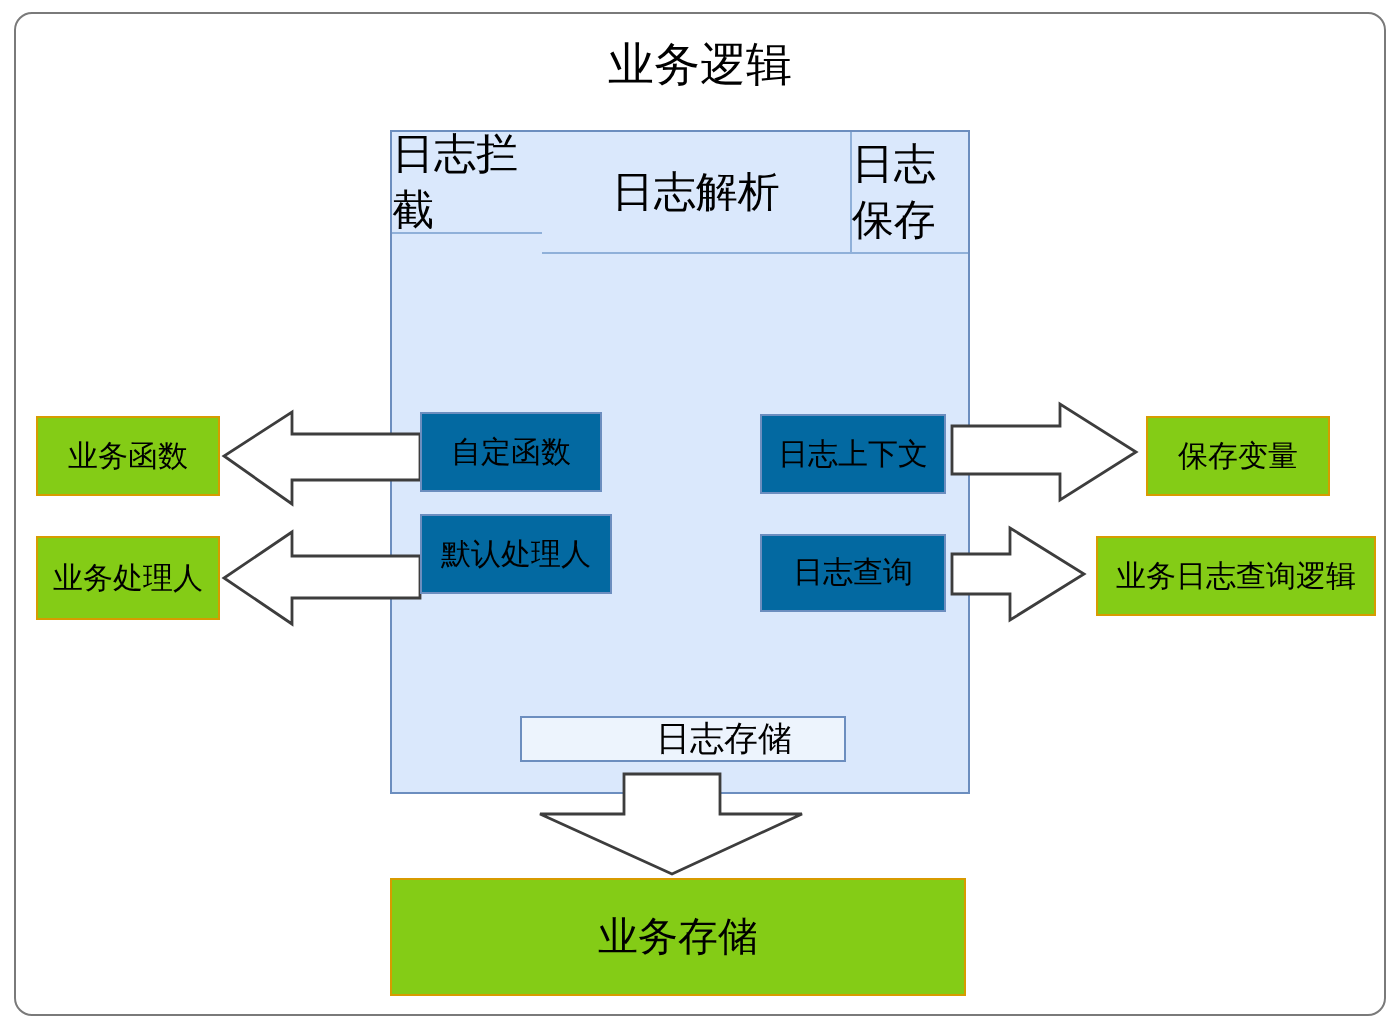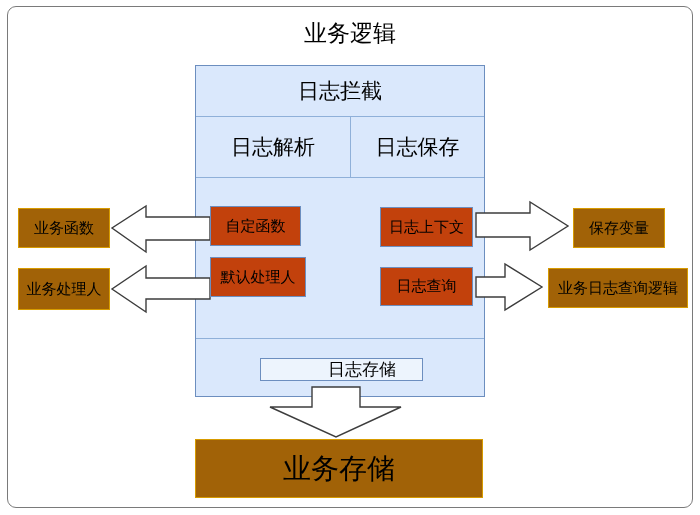--- a/index.html
+++ b/index.html
@@ -13,53 +13,53 @@
     border:1.5px solid #7a7a7a;border-radius:9px;background:#fff;
   }
   .title{
     position:absolute;left:0;top:19px;width:700px;text-align:center;
     font-size:23px;line-height:28px;
   }
   
   .container{
     position:absolute;left:195px;top:65px;width:290px;height:332px;
     background:#dae8fc;border:1px solid #6c8ebf;box-sizing:border-box;
-    display:flex;flex-direction:column;z-index:1;
+    display:flex;flex-direction:row;z-index:1;
   }
   .row-header{
     height:50px;border-bottom:1px solid #8fb0d9;
     display:flex;align-items:center;justify-content:center;font-size:21px;
   }
   .row-split{
     height:60px;border-bottom:1px solid #8fb0d9;display:flex;
   }
   .cell{
     flex:1;display:flex;align-items:center;justify-content:center;font-size:21px;
   }
   .cell-left{border-right:1px solid #8fb0d9;flex:0 0 154px;}
   .row-body{flex:1;}
   .row-footer{height:57px;border-top:1px solid #8fb0d9;}
   
   .bluebox{
-    position:absolute;background:#c2410c;border:1px solid #6c8ebf;
+    position:absolute;background:#0369a1;border:1px solid #6c8ebf;
     box-sizing:border-box;display:flex;align-items:center;justify-content:center;
     font-size:15px;z-index:3;
   }
   .storagebox{
     position:absolute;background:#edf4fd;border:1px solid #6c8ebf;
     box-sizing:border-box;display:flex;align-items:center;justify-content:center;
     font-size:17px;z-index:3;padding-left:41px;
   }
   
   .orangebox{
-    position:absolute;background:#a16207;border:1px solid #d79b00;
+    position:absolute;background:#84cc16;border:1px solid #d79b00;
     box-sizing:border-box;display:flex;align-items:center;justify-content:center;
     font-size:15px;z-index:3;
   }
-  .orangebox.big{font-size:28px;}
+  .orangebox.big{font-size:20px;}
   .arrows{
     position:absolute;left:0;top:0;width:700px;height:515px;z-index:2;
     pointer-events:none;
   }
   .arrows polygon{fill:#ffffff;stroke:#3d3d3d;stroke-width:1.4;stroke-linejoin:miter;}
 </style>
 </head>
 <body>
 
 <div class="stage">

